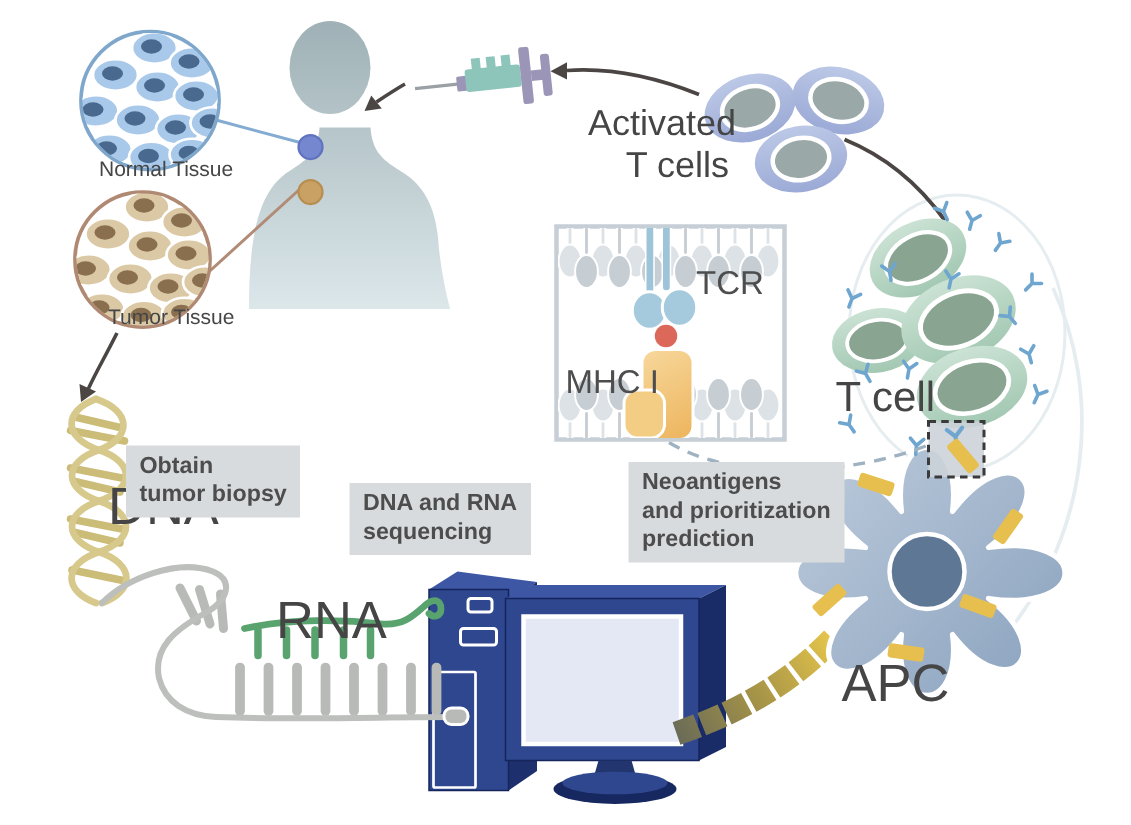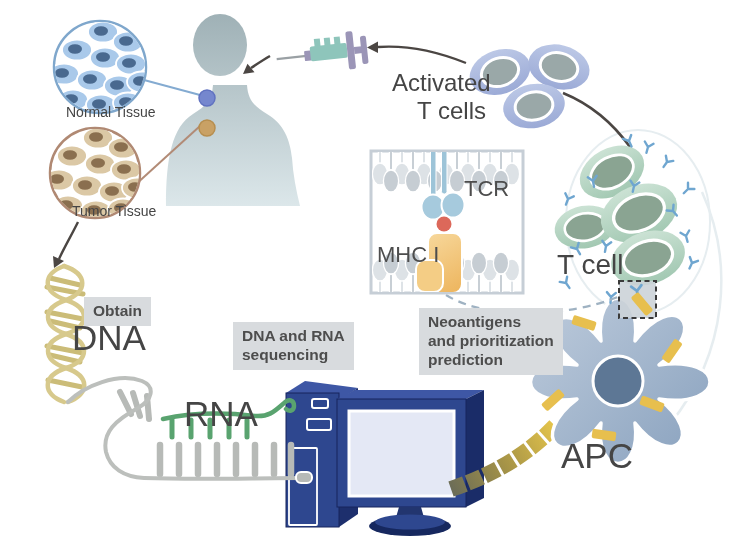--- a/index.html
+++ b/index.html
@@ -371,20 +371,21 @@
 <div class="lbl lbl-inset" style="left:377px;top:242px;">MHC I</div>
 
 <div class="lbl lbl-lg" style="left:557px;top:249px;">T cell</div>
 <div class="lbl lbl-xl" style="left:561px;top:436px;">APC</div>
 
 <div class="lbl lbl-xl" style="left:72px;top:318px;">DNA</div>
 <div class="lbl lbl-xl" style="left:184px;top:382px;margin-top:12px;">RNA</div>
 
 <div class="callout" style="left:84px;top:251px;margin-top:46px;">
   <div>Obtain</div>
+  <div>tumor biopsy</div>
 </div>
 <div class="callout" style="left:233px;top:322px;">
   <div>DNA and RNA</div>
   <div>sequencing</div>
 </div>
 <div class="callout" style="left:419px;top:308px;">
   <div>Neoantigens</div>
   <div>and prioritization</div>
   <div>prediction</div>
 </div>

